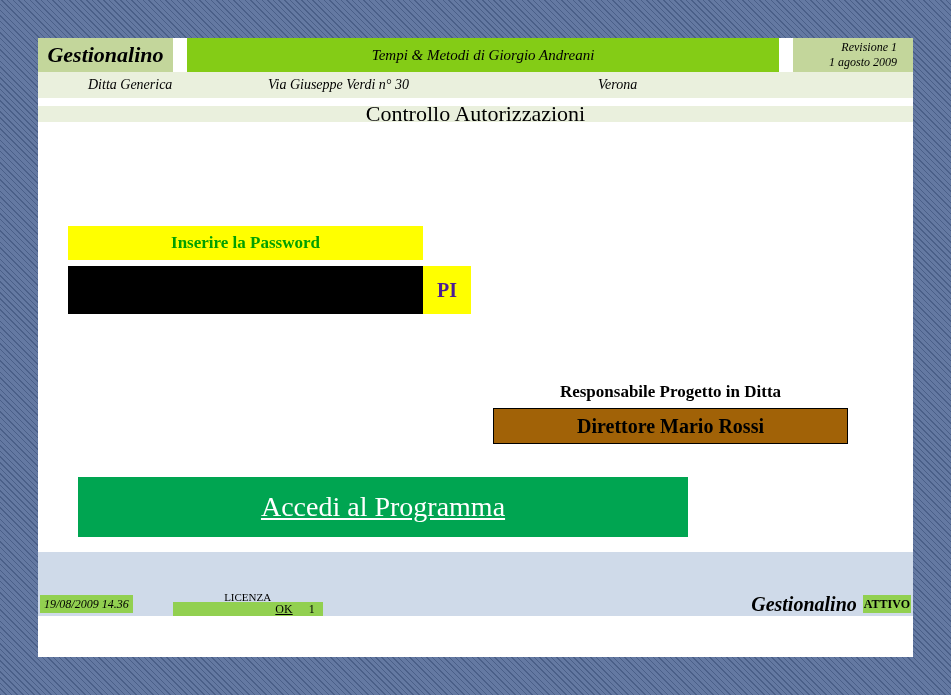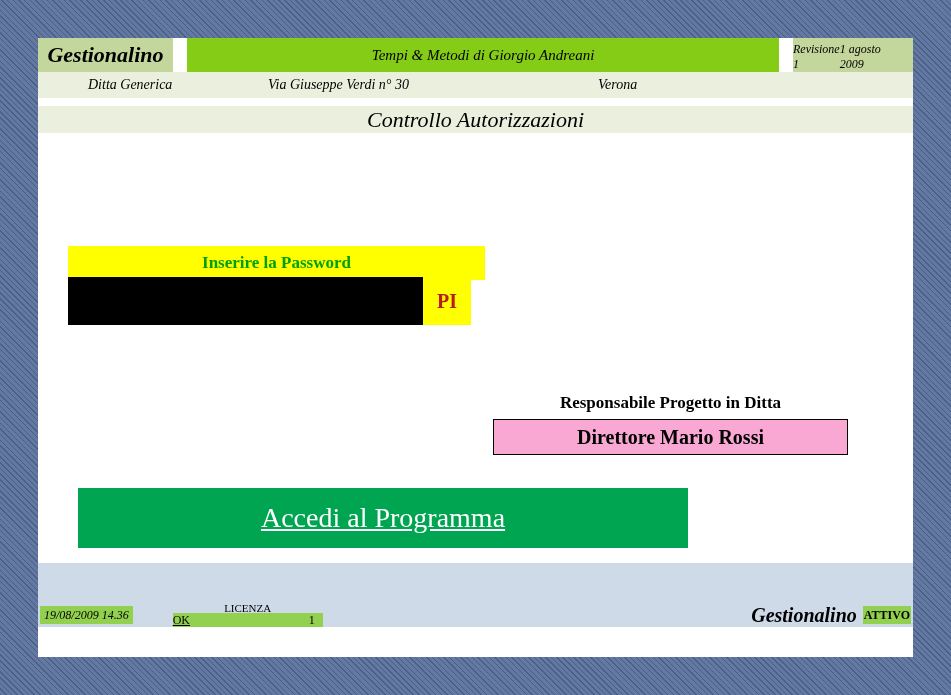--- a/index.html
+++ b/index.html
@@ -40,47 +40,46 @@
   display:flex;align-items:center;justify-content:center;
   font-style:italic;
   font-size:15px;
 }
 .titlebar .gap2 { width:14px; background:#fff; }
 .titlebar .rev {
   width:120px;
   background:#c3d69b;
   font-style:italic;
   font-size:12px;
-  display:flex;flex-direction:row;align-items:flex-end;justify-content:center;
+  display:flex;flex-direction:column;align-items:flex-end;justify-content:center;
   padding-right:16px;
 }
 .companybar {
   height:26px;
   background:#eaf0dd;
   display:flex;
   align-items:center;
   font-style:italic;
   font-size:14px;
 }
 .companybar .c1 { width:230px; padding-left:50px; }
 .companybar .c2 { width:330px; }
 .companybar .c3 { flex:1; }
 .whitegap { height:8px; background:#fff; }
 .sectionbar {
-  height:27px;
+  height:16px;
   background:#eaf0dd;
   display:flex;align-items:center;justify-content:center;
-  font-style:italic;
   font-size:22px;
 }
 .main { position:relative; height:430px; background:#fff;}
 .pwlabel {
   position:absolute;
-  left:30px; top:113px;
-  width:417px; height:34px;
+  left:30px; top:104px;
+  width:355px; height:34px;
   background:#ffff00;
   color:#00a000;
   font-weight:bold;
   font-size:17px;
   display:flex;align-items:center;justify-content:center;
 }
 .pwfield {
   position:absolute;
   left:30px; top:144px;
   width:355px; height:48px;
@@ -88,38 +87,38 @@
   border:none;
   color:#fff;
   font-size:18px;
   padding:0 6px;
 }
 .picell {
   position:absolute;
   left:385px; top:144px;
   width:48px; height:48px;
   background:#ffff00;
-  color:#b91c1c;
+  color:#4c1d95;
   font-weight:bold;
   font-size:20px;
   display:flex;align-items:center;justify-content:center;
 }
 .resp-title {
   position:absolute;
   left:455px; top:260px;
   width:355px;
   text-align:center;
   font-weight:bold;
   font-size:17px;
 }
 .resp-value {
   position:absolute;
   left:455px; top:286px;
   width:355px; height:36px;
-  background:#f9a8d4;
+  background:#a16207;
   border:1px solid #000;
   display:flex;align-items:center;justify-content:center;
   font-weight:bold;
   font-size:20px;
 }
 .access-btn {
   position:absolute;
   left:40px; top:355px;
   width:610px; height:60px;
   background:#00a551;
@@ -154,21 +153,21 @@
   width:150px;
   text-align:center;
 }
 .s-lic .t1 { font-size:11px; line-height:10px;}
 .s-lic .t2 {
   background:#92d050;
   font-size:12px;
   line-height:14px;
   display:flex;
 }
-.s-lic .t2 .ok{ flex:1; text-align:left;text-decoration:underline;}
+.s-lic .t2 .ok{ flex:1; text-align:right;text-decoration:underline;}
 .s-lic .t2 .num{ width:30px; text-align:right; padding-right:8px;}
 .s-spacer { flex:1; }
 .s-brand {
   font-style:italic;
   font-weight:bold;
   font-family:"Brush Script MT","Segoe Script",cursive;
   font-size:20px;
   margin-right:6px;
 }
 .s-active {

